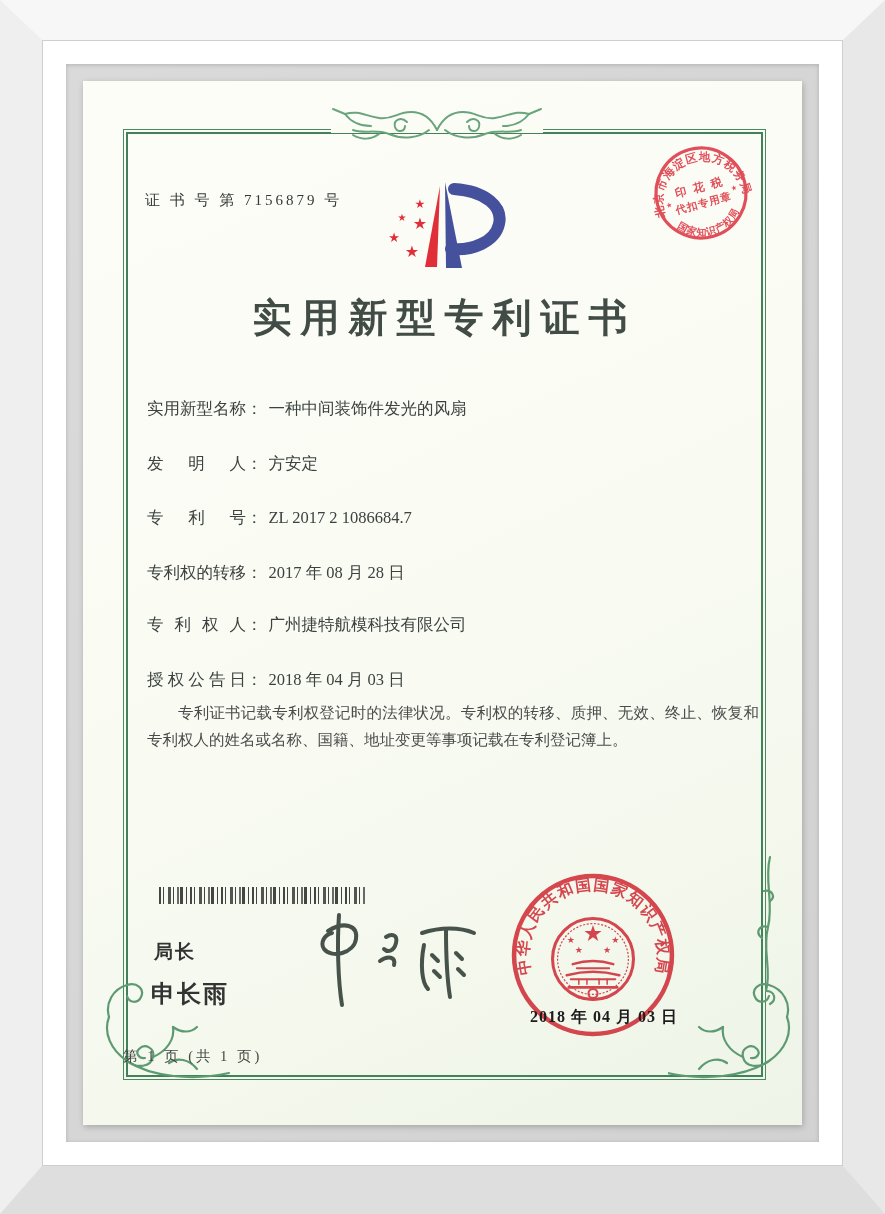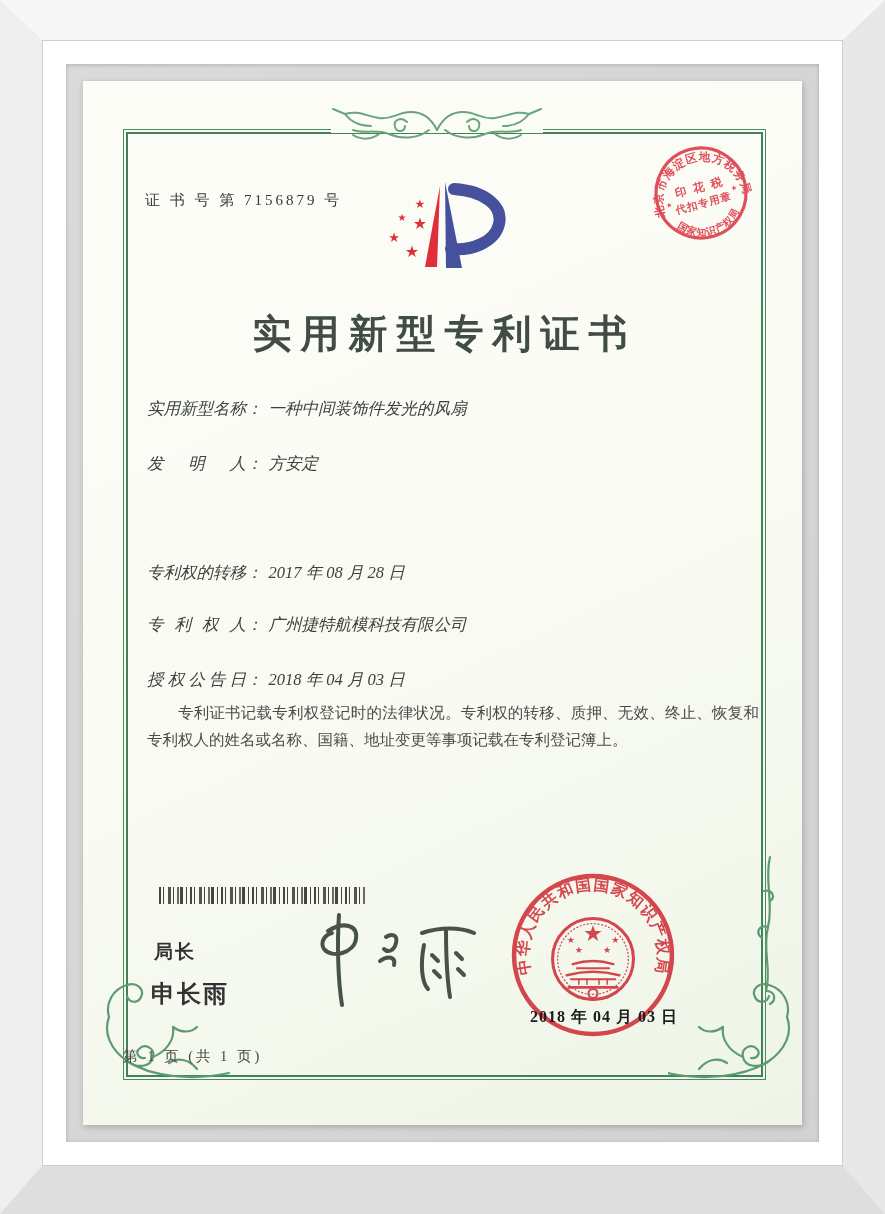--- a/index.html
+++ b/index.html
@@ -18,23 +18,23 @@
         background:linear-gradient(155deg,#fdfdf8 0%,#f9fbf2 55%,#eef4e7 100%);
         box-shadow:1px 2px 6px rgba(0,0,0,.22);}
   .cert-border{position:absolute;left:40px;top:48px;right:36px;bottom:45px;
         border:1px solid #4a8a60;}
   .cert-border::before{content:"";position:absolute;inset:2px;border:2px solid #42815a;}
   .ornament{position:absolute;pointer-events:none;}
   .cert-no{position:absolute;left:62px;top:110px;font-size:15px;letter-spacing:3px;color:#343a36;}
   .logo{position:absolute;left:291px;top:98px;}
   .stamp{position:absolute;left:568px;top:62px;transform:rotate(-15deg);
          mix-blend-mode:multiply;opacity:.92;}
-  .title{position:absolute;left:40px;right:36px;top:210px;margin:16px;text-align:center;
+  .title{position:absolute;left:40px;right:36px;top:210px;margin:0;text-align:center;
          font-size:39px;font-weight:700;letter-spacing:9px;color:#414c46;}
-  .field{position:absolute;left:64px;font-size:16.5px;color:#3c4240;white-space:nowrap;font-style:italic;}
+  .field{position:absolute;left:64px;font-size:16.5px;color:#3c4240;white-space:nowrap;}
   .flabel{display:inline-block;width:99px;text-align:justify;text-align-last:justify;}
   .fcolon{margin:0 6px 0 0;}
   .paras{position:absolute;left:64px;top:618px;width:612px;font-size:15.5px;line-height:27.3px;
          color:#4b4b4b;text-align:justify;}
   .paras p{margin:0;text-indent:2em;}
   .barcode{position:absolute;left:76px;top:806px;width:206px;height:17px;opacity:.82;
     background-image:repeating-linear-gradient(90deg,
       #1d1d1d 0px,#1d1d1d 2px,transparent 2px,transparent 4px,
       #1d1d1d 4px,#1d1d1d 5px,transparent 5px,transparent 9px,
       #303030 9px,#303030 12px,transparent 12px,transparent 14px,
@@ -146,20 +146,21 @@
           <text class="sealtext" x="50" y="48" text-anchor="middle" fill="#e2414f" font-size="11.5" letter-spacing="2">印 花 税</text>
           <text class="sealtext" x="50" y="64" text-anchor="middle" fill="#e2414f" font-size="10.5" letter-spacing="1">代扣专用章</text>
           <text x="13" y="56" fill="#e2414f" font-size="7">★</text>
           <text x="80" y="56" fill="#e2414f" font-size="7">★</text>
         </svg>
 
         <h1 class="title">实用新型专利证书</h1>
 
         <div class="field" style="top:317px"><span class="flabel">实用新型名称</span><span class="fcolon">：</span><span class="fvalue">一种中间装饰件发光的风扇</span></div>
         <div class="field" style="top:372px"><span class="flabel">发明人</span><span class="fcolon">：</span><span class="fvalue">方安定</span></div>
+        <div class="field" style="top:426px"><span class="flabel">专利号</span><span class="fcolon">：</span><span class="fvalue">ZL 2017 2 1086684.7</span></div>
         <div class="field" style="top:481px"><span class="flabel">专利权的转移</span><span class="fcolon">：</span><span class="fvalue">2017 年 08 月 28 日</span></div>
         <div class="field" style="top:533px"><span class="flabel">专利权人</span><span class="fcolon">：</span><span class="fvalue">广州捷特航模科技有限公司</span></div>
         <div class="field" style="top:588px"><span class="flabel">授权公告日</span><span class="fcolon">：</span><span class="fvalue">2018 年 04 月 03 日</span></div>
 
         <div class="paras">
           <p>专利证书记载专利权登记时的法律状况。专利权的转移、质押、无效、终止、恢复和专利权人的姓名或名称、国籍、地址变更等事项记载在专利登记簿上。</p>
         </div>
 
         <div class="barcode"></div>
 

